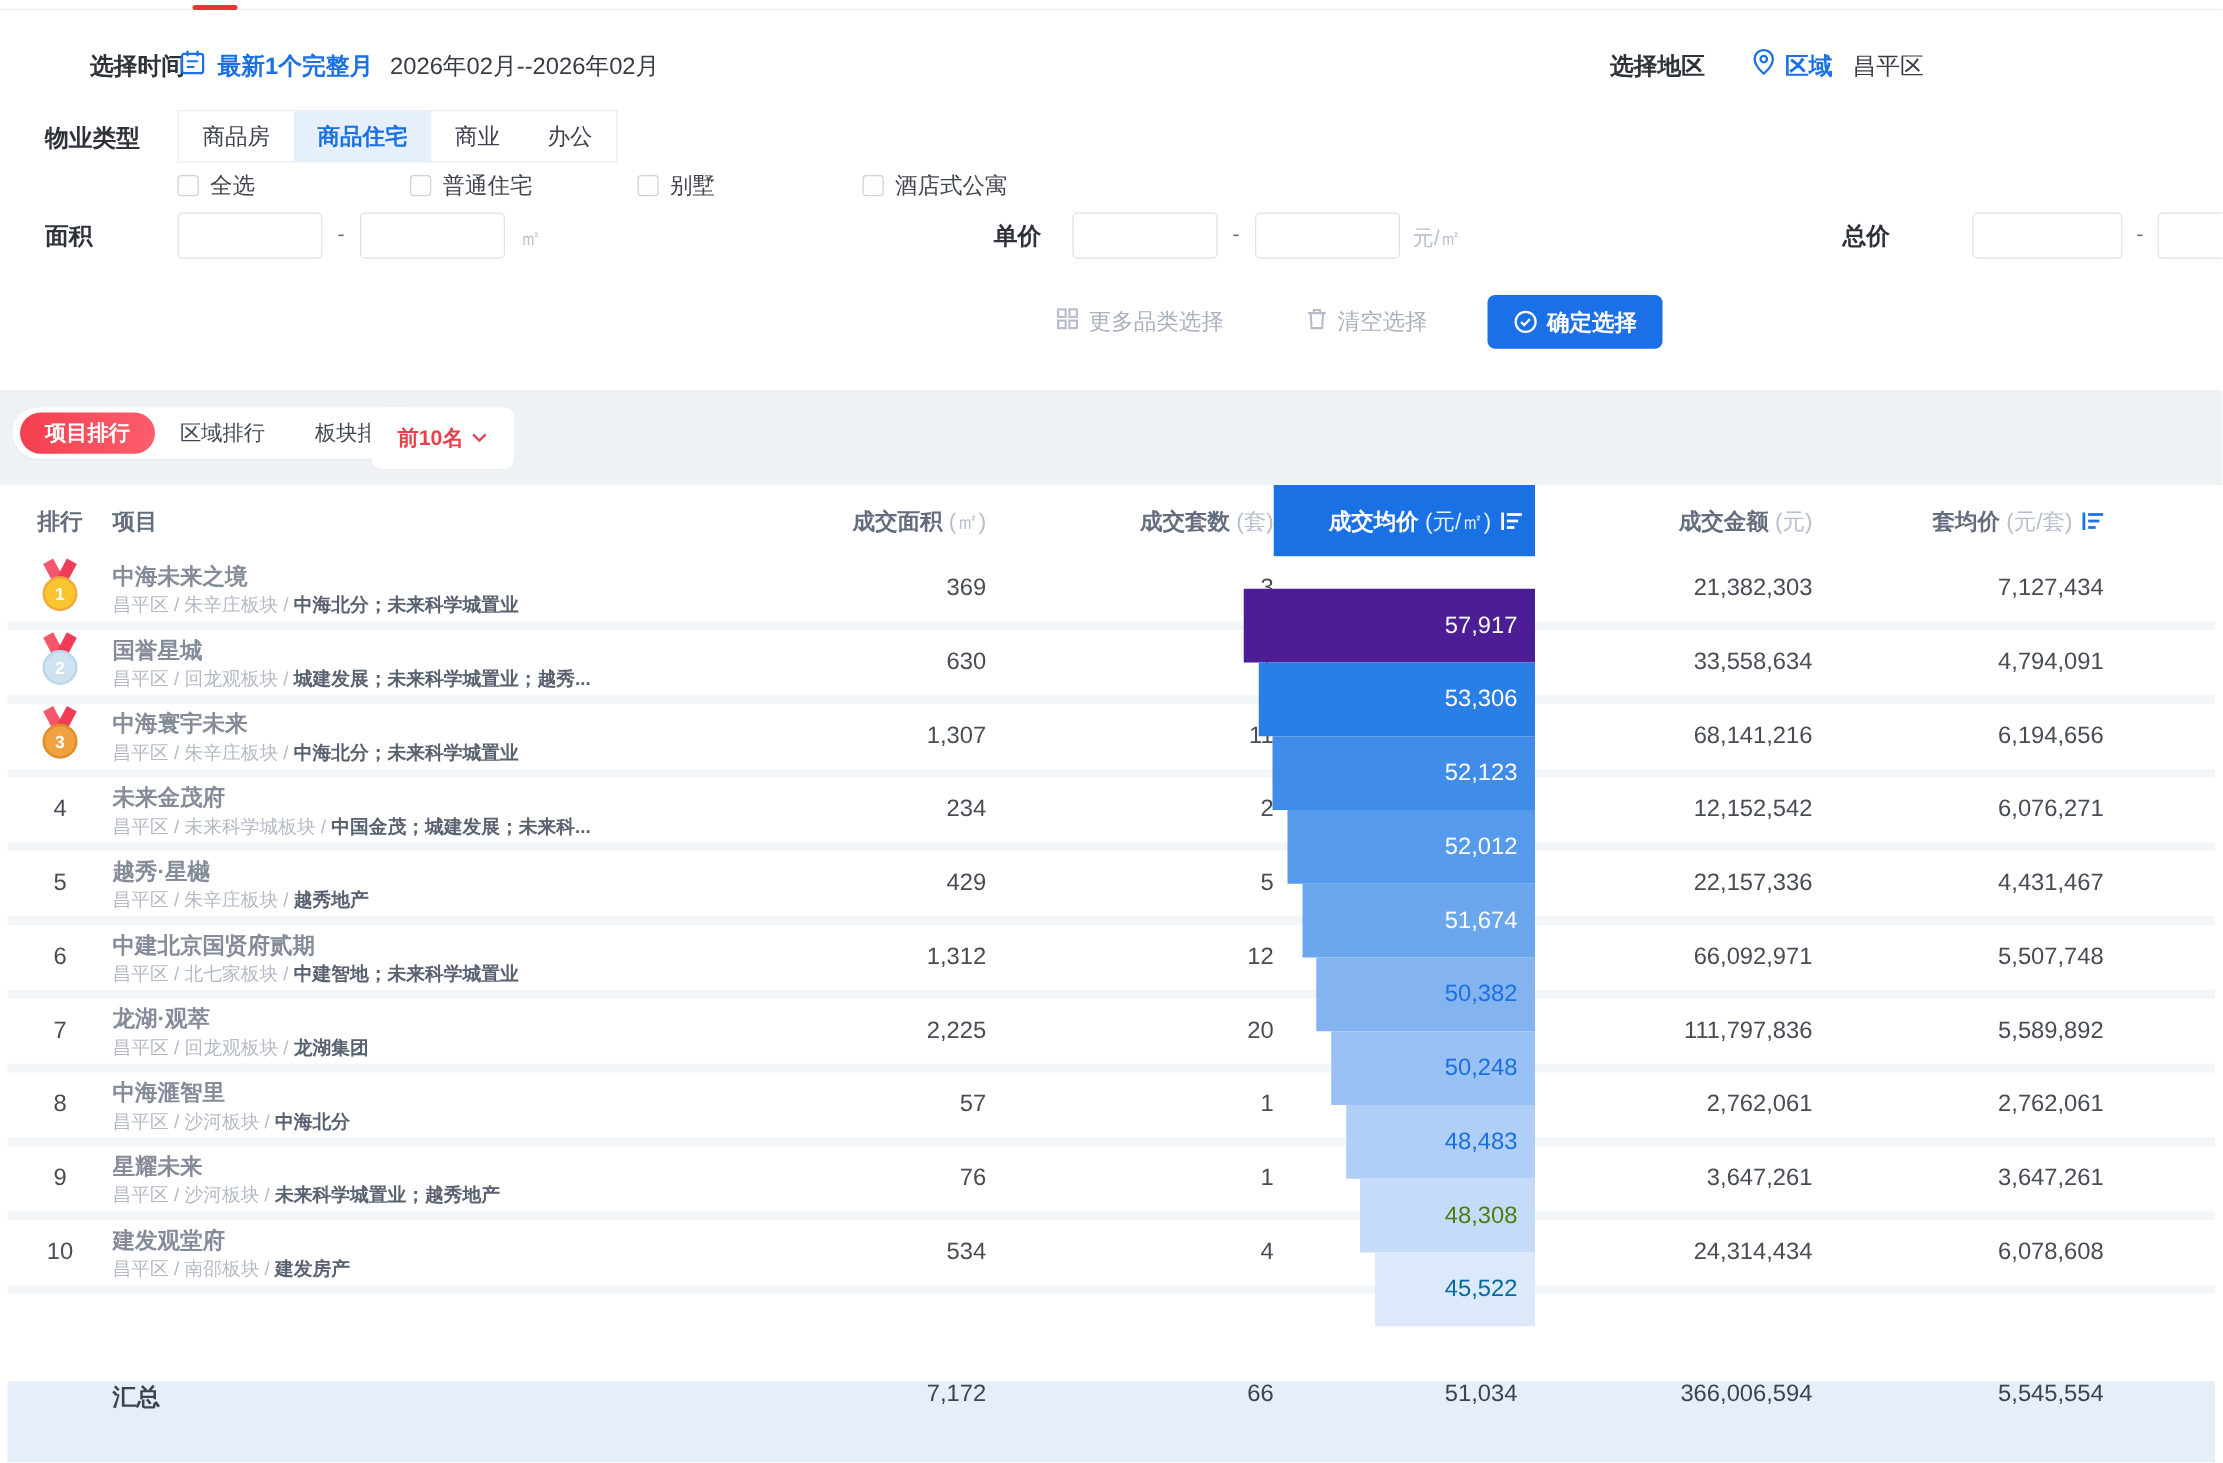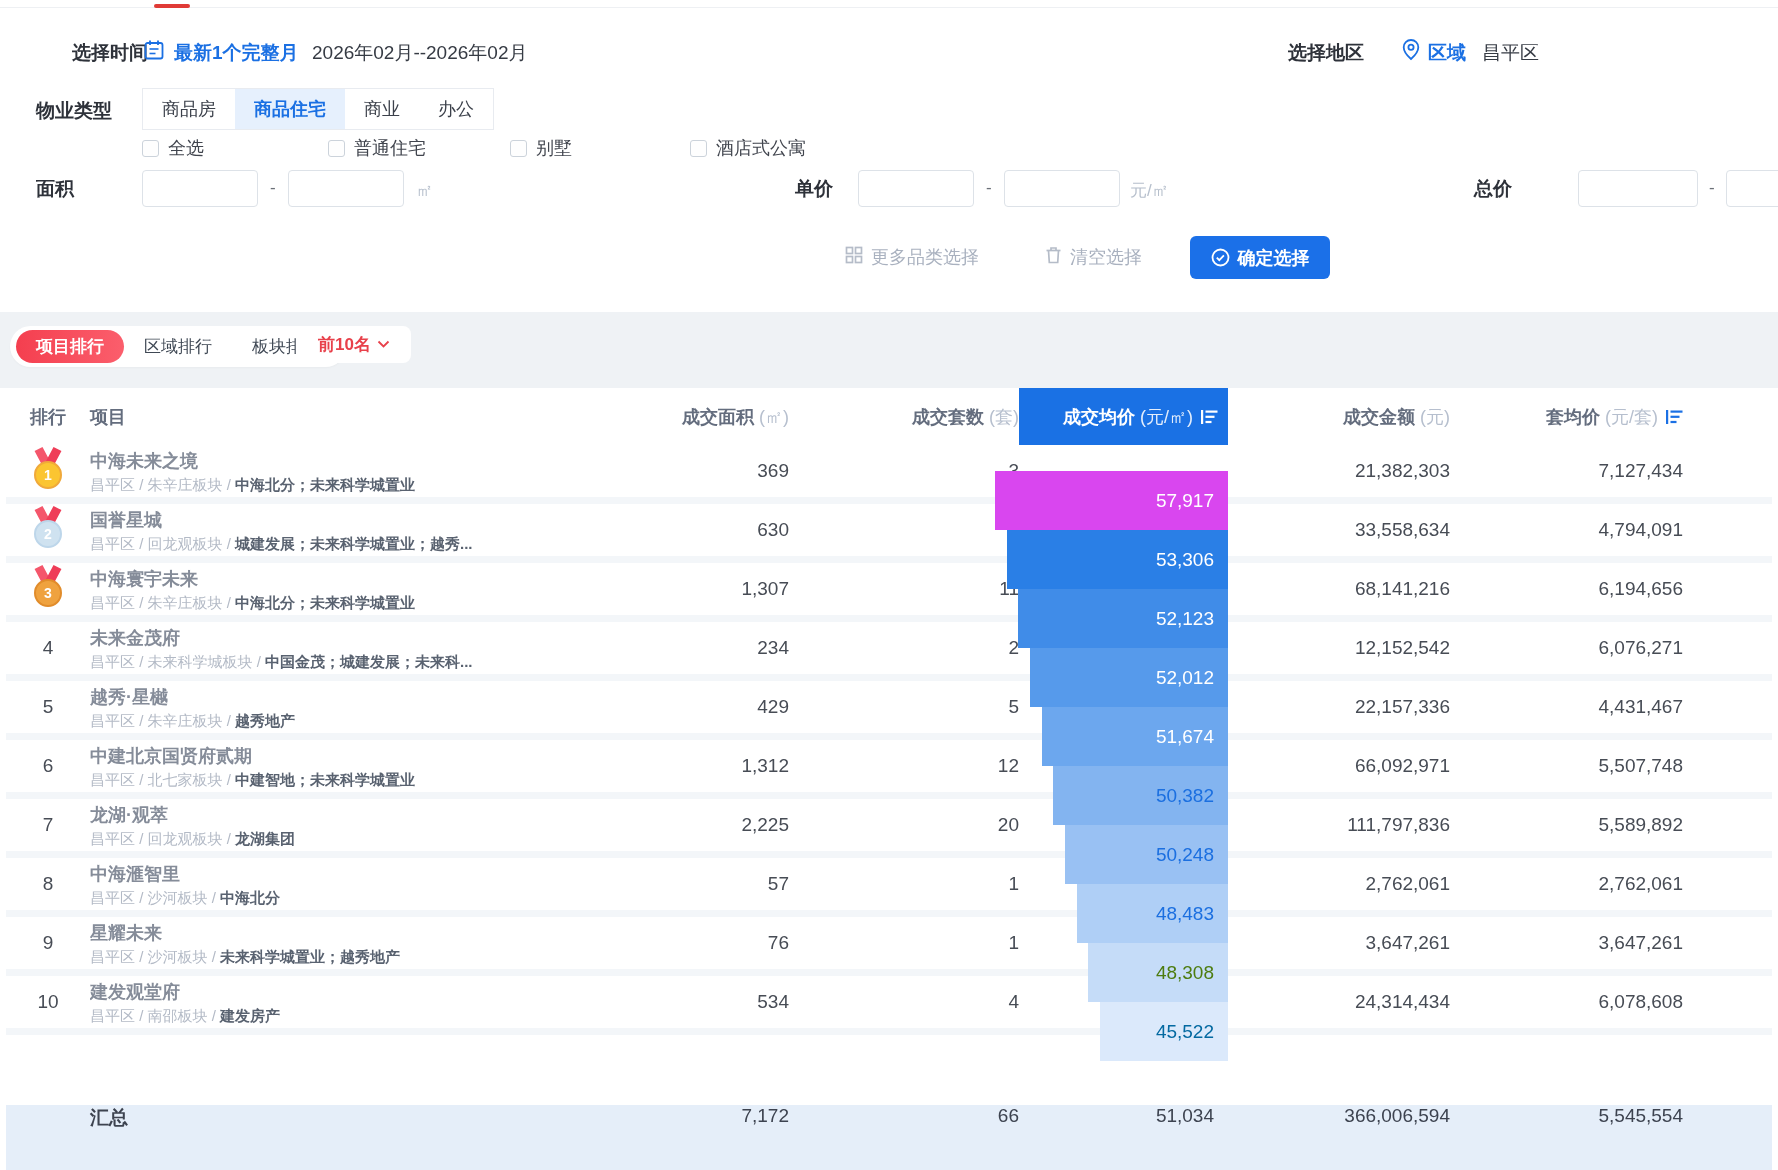--- a/index.html
+++ b/index.html
@@ -45,21 +45,21 @@
   .btn-row { position:absolute; left:0; top:226px; width:1778px; height:46px; }
   .ghost-btn { position:absolute; display:flex; align-items:center; gap:8px; font-size:18px; color:#a9b1bf; top:11px; cursor:pointer; }
   .primary-btn { position:absolute; left:1190px; top:2px; width:140px; height:43px; background:#1b70e8; border:none; border-radius:6px;
     color:#fff; font-size:18px; font-weight:700; display:flex; align-items:center; justify-content:center; gap:8px; cursor:pointer; }
 
   
   .gray-band { position:absolute; left:0; top:312px; width:1778px; height:76px; background:#eff2f5; }
   .rank-tabs { position:absolute; left:10px; top:14px; height:41px; background:#fff; border-radius:21px; display:flex; align-items:center; padding:16px 6px; box-shadow:0 1px 2px rgba(0,0,0,.03); }
   .rank-tab { padding:0 20px; font-size:17px; color:#3f4854; line-height:33px; cursor:pointer; white-space:nowrap; }
   .rank-tab.active { background:linear-gradient(90deg,#f43f4f,#fb5e6c); color:#fff; border-radius:17px; font-weight:700; }
-  .topn-box { position:absolute; left:297px; top:14px; width:114px; height:37px; background:#fff; border-radius:8px;
+  .topn-box { position:absolute; left:297px; top:14px; width:114px; height:49px; background:#fff; border-radius:8px;
     display:flex; align-items:center; justify-content:center; gap:6px; cursor:pointer; }
   .topn-label { color:#e8414b; font-size:17px; font-weight:700; }
 
   
   .table-panel { position:absolute; left:6px; top:388px; width:1766px; height:782px; background:#fff; border-radius:10px 10px 0 0; }
   .trow { display:flex; width:100%; }
   .c-rank   { width:84px;  flex:none; text-align:center; }
   .c-proj   { flex:1 1 auto; min-width:0; }
   .c-area   { width:160px; flex:none; text-align:right; }
   .c-units  { width:230px; flex:none; text-align:right; }
@@ -279,21 +279,21 @@
               <span class="coin gold">1</span>
             </div>
           </div>
           <div class="c-proj">
             <div class="proj-name">中海未来之境</div>
             <div class="proj-sub"><span class="loc">昌平区 / 朱辛庄板块 / </span><span class="dev">中海北分；未来科学城置业</span></div>
           </div>
           <div class="c-area num">369</div>
           <div class="c-units num">3</div>
           <div class="c-price">
-            <div class="bar" style="width: 233px; background: #d946ef; color: rgb(255, 255, 255);">57,917</div>
+            <div class="bar" style="width: 233px; background: #4c1d95; color: rgb(255, 255, 255);">57,917</div>
           </div>
           <div class="c-amount num">21,382,303</div>
           <div class="c-avg num">7,127,434</div>
           <div class="c-tail"></div>
         </div>
         <div class="trow data-row">
           <div class="c-rank">
             <div class="medal">
               <span class="rib l"></span>
               <span class="rib r"></span>

